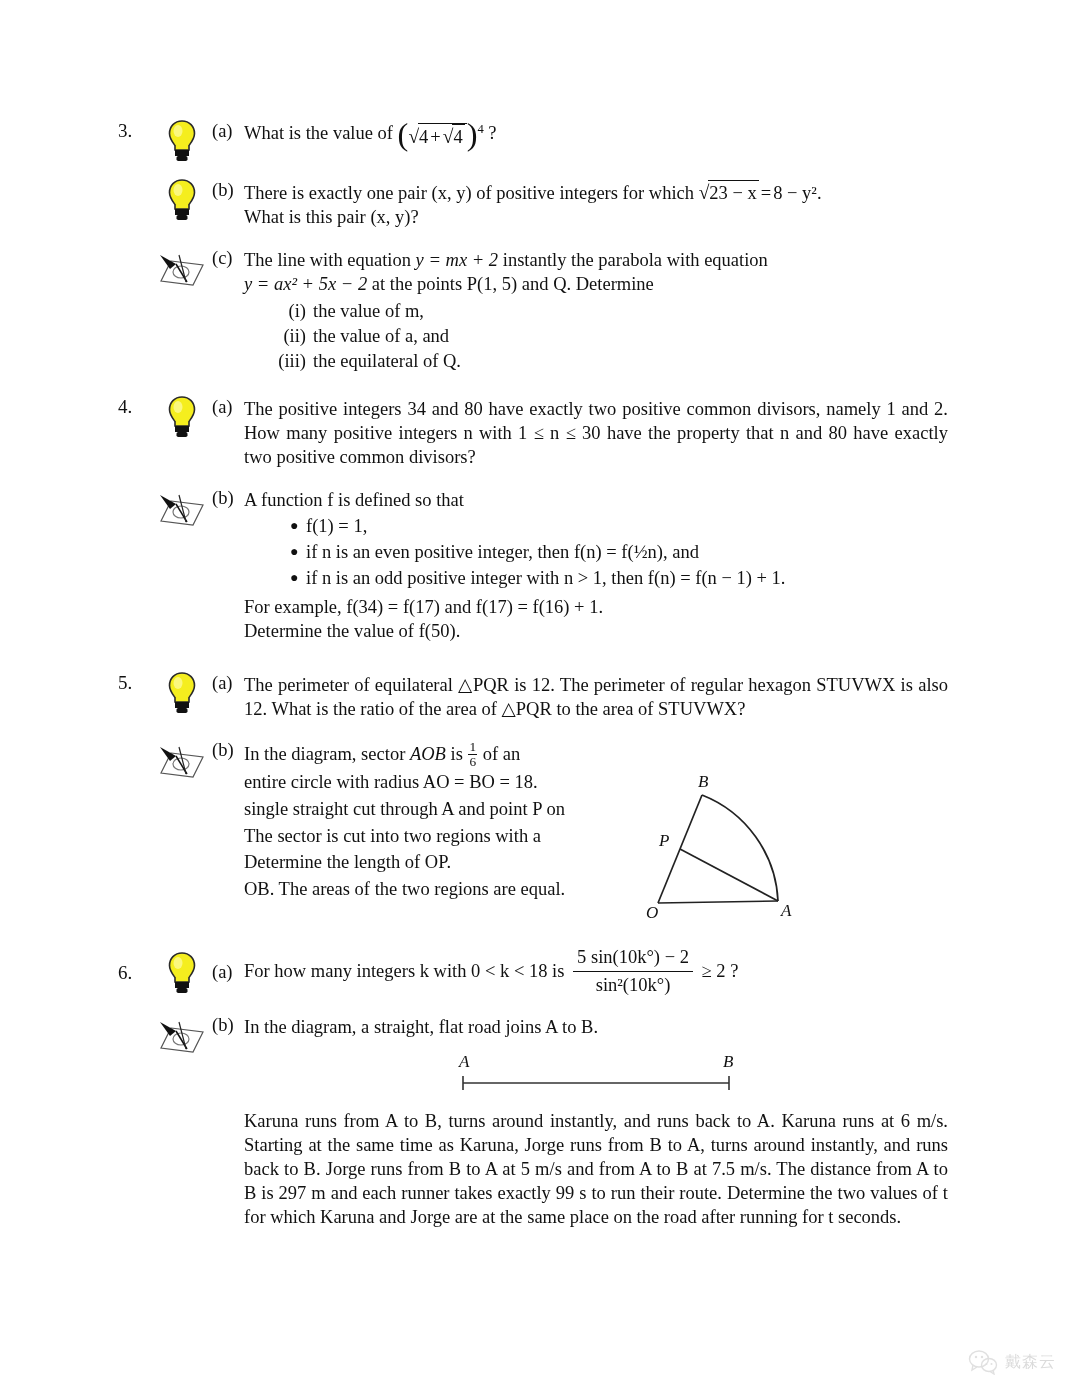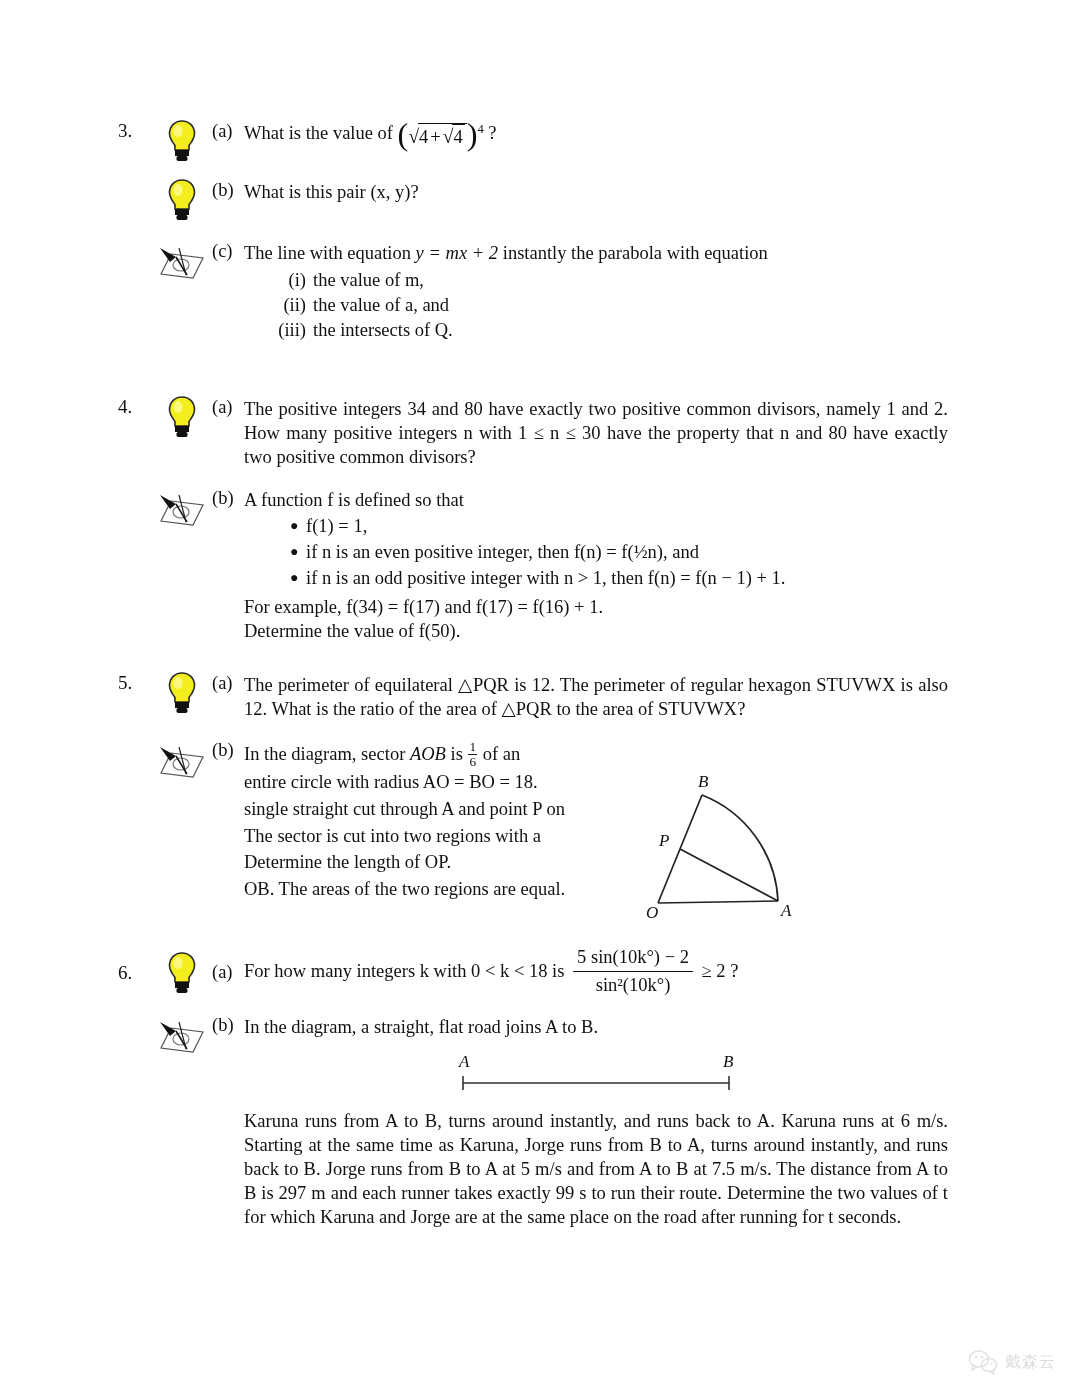--- a/index.html
+++ b/index.html
@@ -252,20 +252,24 @@
         <div class="icon-cell">
           <svg class="bulb-icon" width="30" height="44" viewBox="0 0 30 44">
             <path d="M15 2 C7.5 2 2.5 7.5 2.5 14.5 C2.5 19.5 5.5 23 8 26.5 L8 31 L22 31 L22 26.5 C24.5 23 27.5 19.5 27.5 14.5 C27.5 7.5 22.5 2 15 2 Z" fill="#f5ee1e" stroke="#2a2a2a" stroke-width="1.6"></path>
             <ellipse cx="11" cy="12" rx="4.5" ry="6" fill="#fcf98f" opacity="0.85"></ellipse>
             <rect x="8" y="31" width="14" height="6" fill="#111"></rect>
             <rect x="9.5" y="37" width="11" height="5" rx="1.8" fill="#111"></rect>
           </svg>
         </div>
         <div class="part-label">(b)</div>
         <div class="part-body nojust">
+          <span class="tline">
+            <span>There is exactly one pair (x, y) of positive integers for which</span>
+            <span class="radical"><span class="rad-sign">√</span><span class="rad-body">23 − x</span></span><span class="mo">=</span><span>8 − y²</span>.
+          </span>
           <span class="tline">What is this pair (x, y)?</span>
         </div>
       </div>
 
       <div class="part" style="margin-bottom:0;">
         <div class="icon-cell" style="padding-top:6px;">
           <svg class="pencil-icon" width="52" height="40" viewBox="0 0 52 40">
             <path d="M15 10 L47 14 L37 34 L5 30 Z" fill="#ffffff" stroke="#555" stroke-width="1.2"></path>
             <ellipse cx="25" cy="21" rx="8" ry="6" fill="none" stroke="#777" stroke-width="1.2"></ellipse>
             <path d="M4 4 L20 13 L14 18 Z" fill="#111"></path>
@@ -273,32 +277,36 @@
             <path d="M23 4 L30 31" stroke="#222" stroke-width="1.2" fill="none"></path>
           </svg>
         </div>
         <div class="part-label">(c)</div>
         <div class="part-body">
           <span class="tline" style="text-align:justify;">
             <span>The line with equation</span>
             <span class="mi">y = mx + 2</span>
             <span>instantly the parabola with equation</span>
           </span>
+          <span class="tline">
+            <span class="mi">y = ax² + 5x − 2</span>
+            <span>at the points P(1, 5) and Q. Determine</span>
+          </span>
           <ul class="romanlist">
             <li>
               <span class="rn">(i)</span>
               <span>the value of m,</span>
             </li>
             <li>
               <span class="rn">(ii)</span>
               <span>the value of a, and</span>
             </li>
             <li>
               <span class="rn">(iii)</span>
-              <span>the intersects of Q.</span>
+              <span>the equilateral of Q.</span>
             </li>
           </ul>
         </div>
       </div>
 
     </div>
   </div>
 
   <div class="problem" style="top:394px;">
     <div class="prob-num">4.</div>

